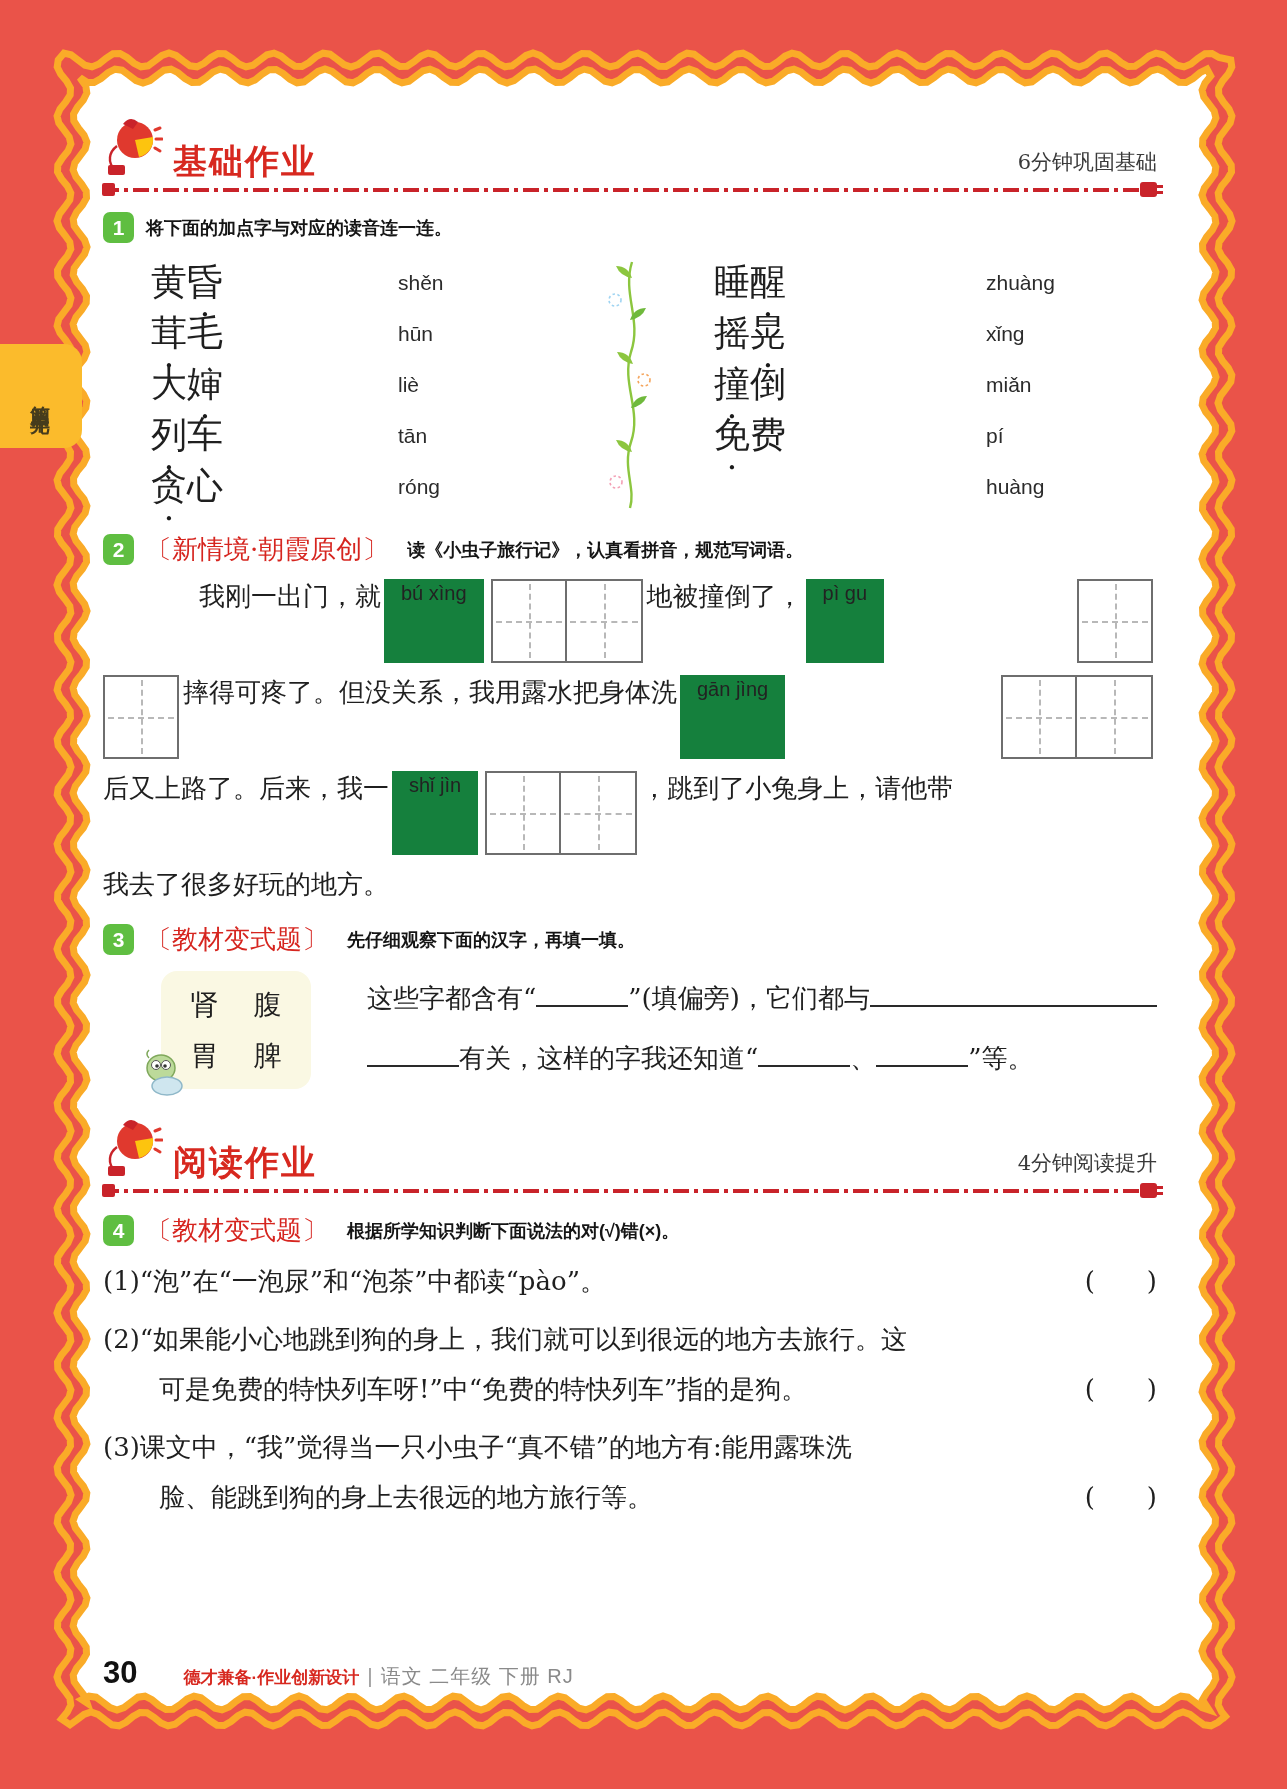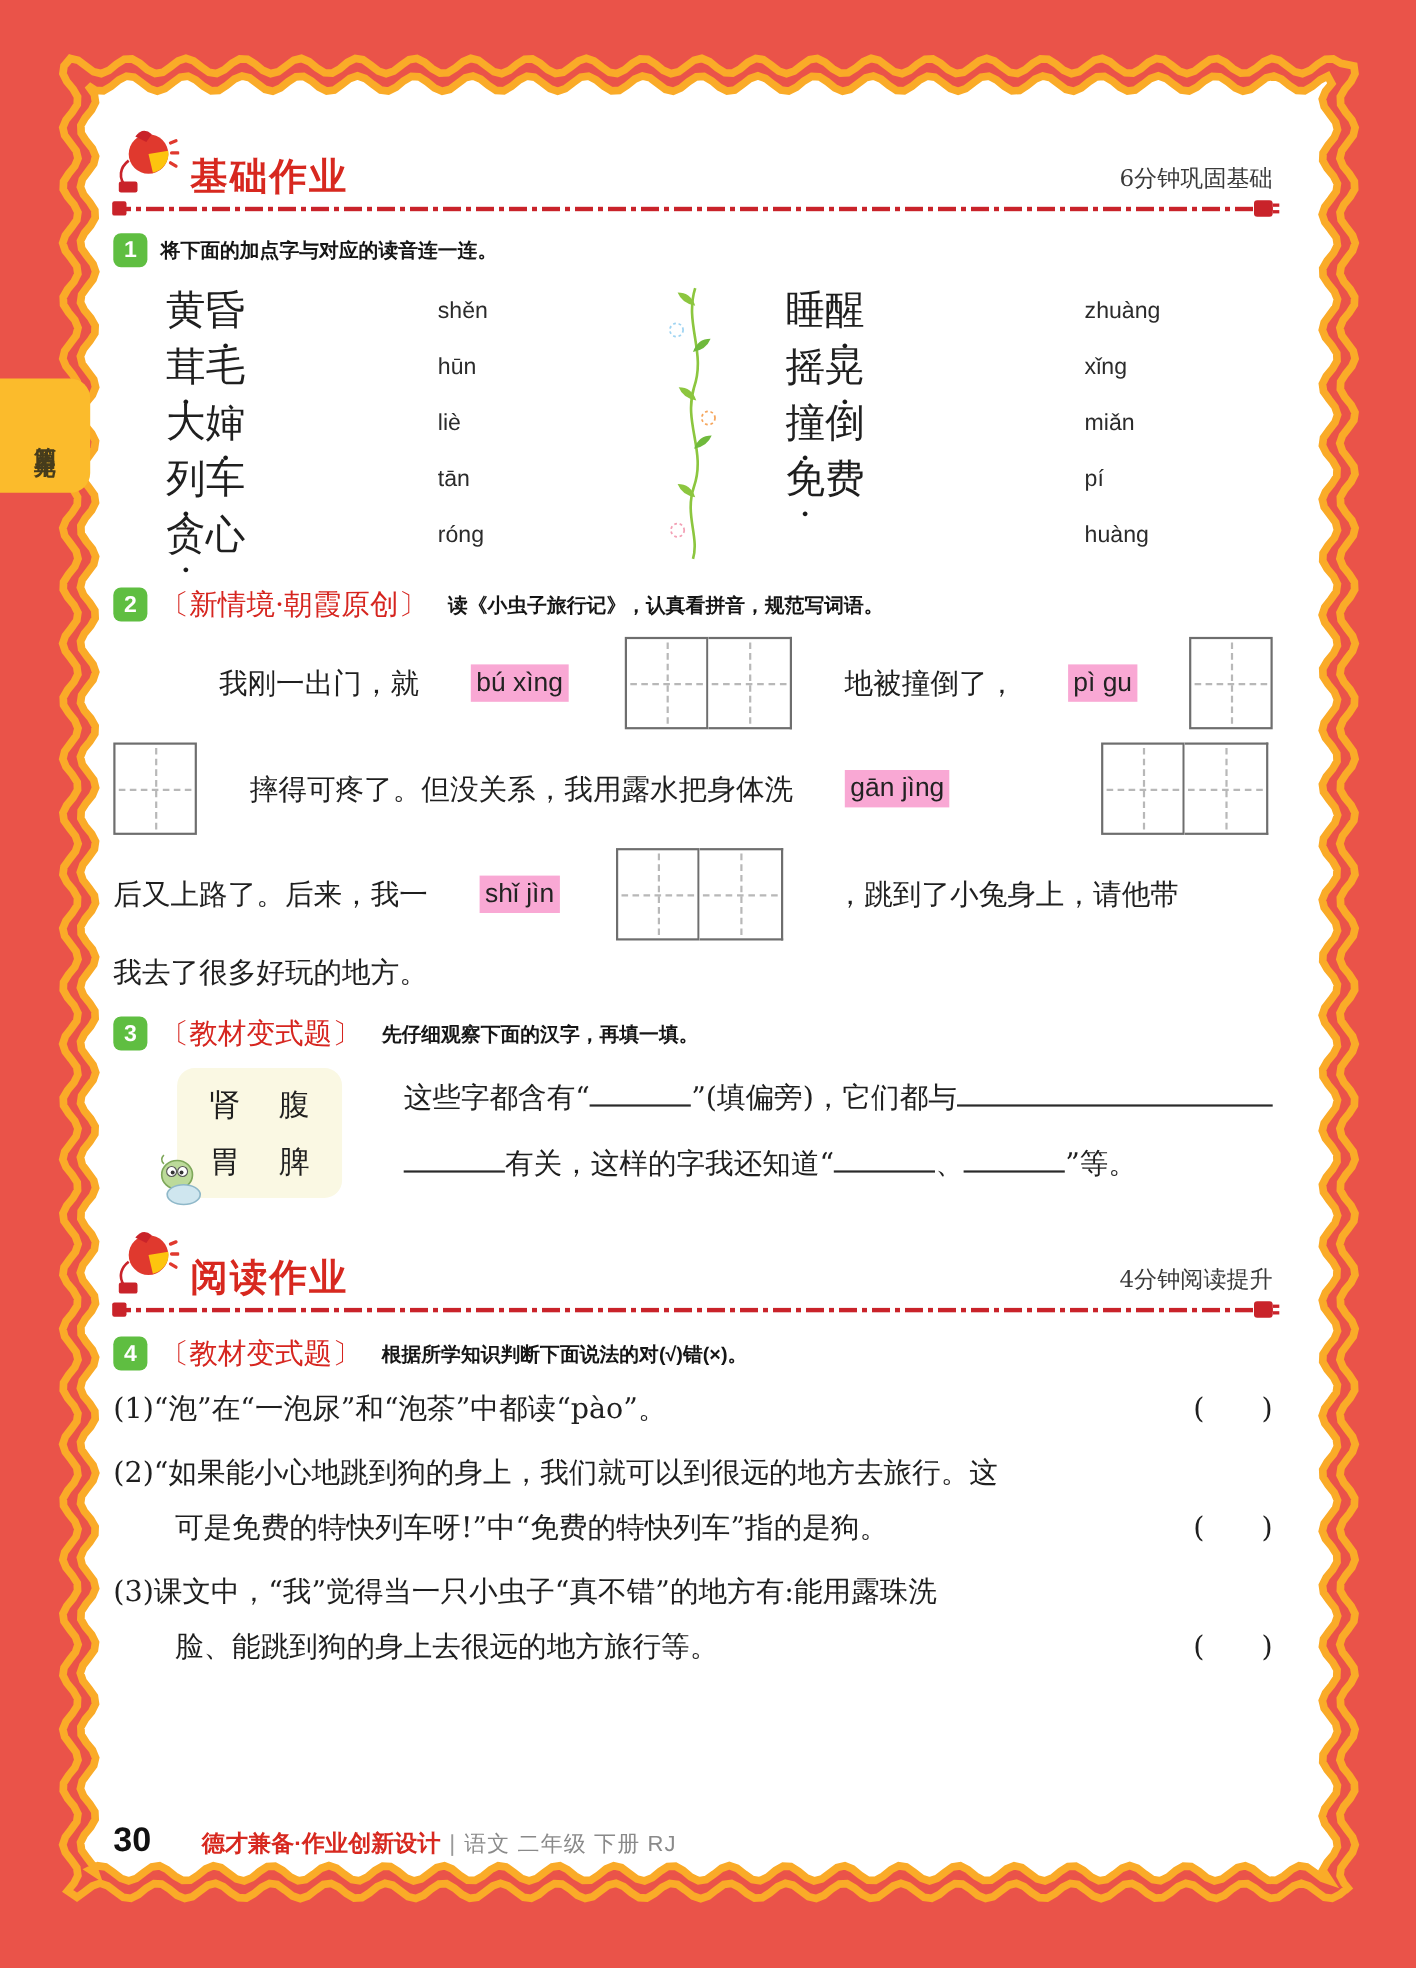--- a/index.html
+++ b/index.html
@@ -41,23 +41,23 @@
   .q1-grid{display:grid;grid-template-columns:247px 146px 170px 272px 1fr;grid-template-rows:repeat(5,51px);
     padding-left:48px;margin-top:14px;align-items:center;}
   .q1-word{font-size:36px;}
   .dc{position:relative;display:inline-block;min-width:29px;text-align:center;}
   .dc.dot::after{content:"•";position:absolute;left:50%;bottom:-17px;transform:translateX(-50%);
     font-size:15px;color:#1a1a1a;}
   .q1-py{font-family:"Liberation Sans",sans-serif;font-size:21px;color:#2b2b2b;}
   .vine-wrap{grid-column:3;grid-row:1/6;display:flex;justify-content:center;align-items:center;}
 
   
-  .q2-line{display:flex;align-items:center;margin-top:12px;font-size:26px;gap:44px;}
+  .q2-line{display:flex;margin-top:12px;font-size:26px;}
   .q2-line .txt{white-space:nowrap;}
-  .hl{background:#f9a8d4;padding:3px 5px;font-family:"Liberation Sans",sans-serif;font-size:24px;color:#222;
+  .hl{background:#15803d;padding:3px 17px;font-family:"Liberation Sans",sans-serif;font-size:20px;color:#222;
     white-space:nowrap;margin:0 3px;}
   .wgroup{display:inline-flex;margin:0 4px;}
   .wcell{width:76px;height:84px;border:2px solid #6e6e6e;position:relative;background:#fff;box-sizing:border-box;}
   .wcell + .wcell{border-left:none;}
   .wcell::before{content:"";position:absolute;left:50%;top:3px;bottom:3px;border-left:2px dashed #b8b8b8;}
   .wcell::after{content:"";position:absolute;top:50%;left:3px;right:3px;border-top:2px dashed #b8b8b8;}
   .push-right{margin-left:auto !important;}
   .q2-plain{margin-top:12px;font-size:26px;padding-left:0;}
 
   
@@ -74,21 +74,21 @@
 
   
   .q4-item{font-size:26px;line-height:50px;margin-top:8px;}
   .q4-row{display:flex;align-items:baseline;}
   .q4-row .paren{margin-left:auto;white-space:nowrap;}
   .q4-indent{padding-left:56px;}
 
   
   .footer{position:absolute;left:103px;top:1655px;width:1054px;display:flex;align-items:baseline;z-index:2;}
   .pg-num{font-family:"Liberation Sans",sans-serif;font-weight:700;font-size:31px;color:#111;}
-  .brand{margin-left:46px;font-family:"Liberation Sans",sans-serif;font-weight:700;font-size:21px;color:#D7281F;}
+  .brand{margin-left:46px;font-family:"Liberation Sans",sans-serif;font-weight:700;font-size:17px;color:#D7281F;}
   .meta-div{margin-left:8px;font-size:21px;color:#9a9a9a;font-family:"Liberation Sans",sans-serif;}
   .meta{margin-left:8px;font-size:20px;color:#8a8a8a;font-family:"Liberation Sans",sans-serif;letter-spacing:1px;}
 </style>
 </head>
 <body>
 
 <svg id="frame-svg" width="1287" height="1789">
   <path id="fr-outer" fill="none" stroke="#FAAB28" stroke-width="7" d="M64.0 53.1L71.0 54.8L78.0 60.0L85.0 65.2L92.0 66.9L99.0 64.0L106.0 58.3L113.0 53.8L120.0 53.5L127.0 57.5L134.0 63.3L141.0 66.8L148.0 65.8L155.0 60.8L162.0 55.4L169.0 53.0L176.0 55.4L183.0 60.8L190.0 65.8L197.0 66.8L204.0 63.3L211.0 57.5L218.0 53.5L225.0 53.8L232.0 58.3L239.0 64.0L246.0 66.9L253.0 65.2L260.0 60.0L267.0 54.8L274.0 53.1L281.0 56.0L288.0 61.7L295.0 66.2L302.0 66.5L309.0 62.5L316.0 56.7L323.0 53.2L330.0 54.2L337.0 59.2L344.0 64.6L351.0 67.0L358.0 64.6L365.0 59.2L372.0 54.2L379.0 53.2L386.0 56.7L393.0 62.5L400.0 66.5L407.0 66.2L414.0 61.7L421.0 56.0L428.0 53.1L435.0 54.8L442.0 60.0L449.0 65.2L456.0 66.9L463.0 64.0L470.0 58.3L477.0 53.8L484.0 53.5L491.0 57.5L498.0 63.3L505.0 66.8L512.0 65.8L519.0 60.8L526.0 55.4L533.0 53.0L540.0 55.4L547.0 60.8L554.0 65.8L561.0 66.8L568.0 63.3L575.0 57.5L582.0 53.5L589.0 53.8L596.0 58.3L603.0 64.0L610.0 66.9L617.0 65.2L624.0 60.0L631.0 54.8L638.0 53.1L645.0 56.0L652.0 61.7L659.0 66.2L666.0 66.5L673.0 62.5L680.0 56.7L687.0 53.2L694.0 54.2L701.0 59.2L708.0 64.6L715.0 67.0L722.0 64.6L729.0 59.2L736.0 54.2L743.0 53.2L750.0 56.7L757.0 62.5L764.0 66.5L771.0 66.2L778.0 61.7L785.0 56.0L792.0 53.1L799.0 54.8L806.0 60.0L813.0 65.2L820.0 66.9L827.0 64.0L834.0 58.3L841.0 53.8L848.0 53.5L855.0 57.5L862.0 63.3L869.0 66.8L876.0 65.8L883.0 60.8L890.0 55.4L897.0 53.0L904.0 55.4L911.0 60.8L918.0 65.8L925.0 66.8L932.0 63.3L939.0 57.5L946.0 53.5L953.0 53.8L960.0 58.3L967.0 64.0L974.0 66.9L981.0 65.2L988.0 60.0L995.0 54.8L1002.0 53.1L1009.0 56.0L1016.0 61.7L1023.0 66.2L1030.0 66.5L1037.0 62.5L1044.0 56.7L1051.0 53.2L1058.0 54.2L1065.0 59.2L1072.0 64.6L1079.0 67.0L1086.0 64.6L1093.0 59.2L1100.0 54.2L1107.0 53.2L1114.0 56.7L1121.0 62.5L1128.0 66.5L1135.0 66.2L1142.0 61.7L1149.0 56.0L1156.0 53.1L1163.0 54.8L1170.0 60.0L1177.0 65.2L1184.0 66.9L1191.0 64.0L1198.0 58.3L1205.0 53.8L1212.0 53.5L1219.0 57.5L1230.8 60.0L1231.8 67.0L1228.3 74.0L1222.5 81.0L1218.5 88.0L1218.8 95.0L1223.3 102.0L1229.0 109.0L1231.9 116.0L1230.2 123.0L1225.0 130.0L1219.8 137.0L1218.1 144.0L1221.0 151.0L1226.7 158.0L1231.2 165.0L1231.5 172.0L1227.5 179.0L1221.7 186.0L1218.2 193.0L1219.2 200.0L1224.2 207.0L1229.6 214.0L1232.0 221.0L1229.6 228.0L1224.2 235.0L1219.2 242.0L1218.2 249.0L1221.7 256.0L1227.5 263.0L1231.5 270.0L1231.2 277.0L1226.7 284.0L1221.0 291.0L1218.1 298.0L1219.8 305.0L1225.0 312.0L1230.2 319.0L1231.9 326.0L1229.0 333.0L1223.3 340.0L1218.8 347.0L1218.5 354.0L1222.5 361.0L1228.3 368.0L1231.8 375.0L1230.8 382.0L1225.8 389.0L1220.4 396.0L1218.0 403.0L1220.4 410.0L1225.8 417.0L1230.8 424.0L1231.8 431.0L1228.3 438.0L1222.5 445.0L1218.5 452.0L1218.8 459.0L1223.3 466.0L1229.0 473.0L1231.9 480.0L1230.2 487.0L1225.0 494.0L1219.8 501.0L1218.1 508.0L1221.0 515.0L1226.7 522.0L1231.2 529.0L1231.5 536.0L1227.5 543.0L1221.7 550.0L1218.2 557.0L1219.2 564.0L1224.2 571.0L1229.6 578.0L1232.0 585.0L1229.6 592.0L1224.2 599.0L1219.2 606.0L1218.2 613.0L1221.7 620.0L1227.5 627.0L1231.5 634.0L1231.2 641.0L1226.7 648.0L1221.0 655.0L1218.1 662.0L1219.8 669.0L1225.0 676.0L1230.2 683.0L1231.9 690.0L1229.0 697.0L1223.3 704.0L1218.8 711.0L1218.5 718.0L1222.5 725.0L1228.3 732.0L1231.8 739.0L1230.8 746.0L1225.8 753.0L1220.4 760.0L1218.0 767.0L1220.4 774.0L1225.8 781.0L1230.8 788.0L1231.8 795.0L1228.3 802.0L1222.5 809.0L1218.5 816.0L1218.8 823.0L1223.3 830.0L1229.0 837.0L1231.9 844.0L1230.2 851.0L1225.0 858.0L1219.8 865.0L1218.1 872.0L1221.0 879.0L1226.7 886.0L1231.2 893.0L1231.5 900.0L1227.5 907.0L1221.7 914.0L1218.2 921.0L1219.2 928.0L1224.2 935.0L1229.6 942.0L1232.0 949.0L1229.6 956.0L1224.2 963.0L1219.2 970.0L1218.2 977.0L1221.7 984.0L1227.5 991.0L1231.5 998.0L1231.2 1005.0L1226.7 1012.0L1221.0 1019.0L1218.1 1026.0L1219.8 1033.0L1225.0 1040.0L1230.2 1047.0L1231.9 1054.0L1229.0 1061.0L1223.3 1068.0L1218.8 1075.0L1218.5 1082.0L1222.5 1089.0L1228.3 1096.0L1231.8 1103.0L1230.8 1110.0L1225.8 1117.0L1220.4 1124.0L1218.0 1131.0L1220.4 1138.0L1225.8 1145.0L1230.8 1152.0L1231.8 1159.0L1228.3 1166.0L1222.5 1173.0L1218.5 1180.0L1218.8 1187.0L1223.3 1194.0L1229.0 1201.0L1231.9 1208.0L1230.2 1215.0L1225.0 1222.0L1219.8 1229.0L1218.1 1236.0L1221.0 1243.0L1226.7 1250.0L1231.2 1257.0L1231.5 1264.0L1227.5 1271.0L1221.7 1278.0L1218.2 1285.0L1219.2 1292.0L1224.2 1299.0L1229.6 1306.0L1232.0 1313.0L1229.6 1320.0L1224.2 1327.0L1219.2 1334.0L1218.2 1341.0L1221.7 1348.0L1227.5 1355.0L1231.5 1362.0L1231.2 1369.0L1226.7 1376.0L1221.0 1383.0L1218.1 1390.0L1219.8 1397.0L1225.0 1404.0L1230.2 1411.0L1231.9 1418.0L1229.0 1425.0L1223.3 1432.0L1218.8 1439.0L1218.5 1446.0L1222.5 1453.0L1228.3 1460.0L1231.8 1467.0L1230.8 1474.0L1225.8 1481.0L1220.4 1488.0L1218.0 1495.0L1220.4 1502.0L1225.8 1509.0L1230.8 1516.0L1231.8 1523.0L1228.3 1530.0L1222.5 1537.0L1218.5 1544.0L1218.8 1551.0L1223.3 1558.0L1229.0 1565.0L1231.9 1572.0L1230.2 1579.0L1225.0 1586.0L1219.8 1593.0L1218.1 1600.0L1221.0 1607.0L1226.7 1614.0L1231.2 1621.0L1231.5 1628.0L1227.5 1635.0L1221.7 1642.0L1218.2 1649.0L1219.2 1656.0L1224.2 1663.0L1229.6 1670.0L1232.0 1677.0L1229.6 1684.0L1224.2 1691.0L1219.2 1698.0L1218.2 1705.0L1221.7 1712.0L1227.5 1719.0L1225.0 1716.5L1218.0 1722.3L1211.0 1725.8L1204.0 1724.8L1197.0 1719.8L1190.0 1714.4L1183.0 1712.0L1176.0 1714.4L1169.0 1719.8L1162.0 1724.8L1155.0 1725.8L1148.0 1722.3L1141.0 1716.5L1134.0 1712.5L1127.0 1712.8L1120.0 1717.3L1113.0 1723.0L1106.0 1725.9L1099.0 1724.2L1092.0 1719.0L1085.0 1713.8L1078.0 1712.1L1071.0 1715.0L1064.0 1720.7L1057.0 1725.2L1050.0 1725.5L1043.0 1721.5L1036.0 1715.7L1029.0 1712.2L1022.0 1713.2L1015.0 1718.2L1008.0 1723.6L1001.0 1726.0L994.0 1723.6L987.0 1718.2L980.0 1713.2L973.0 1712.2L966.0 1715.7L959.0 1721.5L952.0 1725.5L945.0 1725.2L938.0 1720.7L931.0 1715.0L924.0 1712.1L917.0 1713.8L910.0 1719.0L903.0 1724.2L896.0 1725.9L889.0 1723.0L882.0 1717.3L875.0 1712.8L868.0 1712.5L861.0 1716.5L854.0 1722.3L847.0 1725.8L840.0 1724.8L833.0 1719.8L826.0 1714.4L819.0 1712.0L812.0 1714.4L805.0 1719.8L798.0 1724.8L791.0 1725.8L784.0 1722.3L777.0 1716.5L770.0 1712.5L763.0 1712.8L756.0 1717.3L749.0 1723.0L742.0 1725.9L735.0 1724.2L728.0 1719.0L721.0 1713.8L714.0 1712.1L707.0 1715.0L700.0 1720.7L693.0 1725.2L686.0 1725.5L679.0 1721.5L672.0 1715.7L665.0 1712.2L658.0 1713.2L651.0 1718.2L644.0 1723.6L637.0 1726.0L630.0 1723.6L623.0 1718.2L616.0 1713.2L609.0 1712.2L602.0 1715.7L595.0 1721.5L588.0 1725.5L581.0 1725.2L574.0 1720.7L567.0 1715.0L560.0 1712.1L553.0 1713.8L546.0 1719.0L539.0 1724.2L532.0 1725.9L525.0 1723.0L518.0 1717.3L511.0 1712.8L504.0 1712.5L497.0 1716.5L490.0 1722.3L483.0 1725.8L476.0 1724.8L469.0 1719.8L462.0 1714.4L455.0 1712.0L448.0 1714.4L441.0 1719.8L434.0 1724.8L427.0 1725.8L420.0 1722.3L413.0 1716.5L406.0 1712.5L399.0 1712.8L392.0 1717.3L385.0 1723.0L378.0 1725.9L371.0 1724.2L364.0 1719.0L357.0 1713.8L350.0 1712.1L343.0 1715.0L336.0 1720.7L329.0 1725.2L322.0 1725.5L315.0 1721.5L308.0 1715.7L301.0 1712.2L294.0 1713.2L287.0 1718.2L280.0 1723.6L273.0 1726.0L266.0 1723.6L259.0 1718.2L252.0 1713.2L245.0 1712.2L238.0 1715.7L231.0 1721.5L224.0 1725.5L217.0 1725.2L210.0 1720.7L203.0 1715.0L196.0 1712.1L189.0 1713.8L182.0 1719.0L175.0 1724.2L168.0 1725.9L161.0 1723.0L154.0 1717.3L147.0 1712.8L140.0 1712.5L133.0 1716.5L126.0 1722.3L119.0 1725.8L112.0 1724.8L105.0 1719.8L98.0 1714.4L91.0 1712.0L84.0 1714.4L77.0 1719.8L70.0 1724.8L61.5 1719.0L67.3 1712.0L70.8 1705.0L69.8 1698.0L64.8 1691.0L59.4 1684.0L57.0 1677.0L59.4 1670.0L64.8 1663.0L69.8 1656.0L70.8 1649.0L67.3 1642.0L61.5 1635.0L57.5 1628.0L57.8 1621.0L62.3 1614.0L68.0 1607.0L70.9 1600.0L69.2 1593.0L64.0 1586.0L58.8 1579.0L57.1 1572.0L60.0 1565.0L65.7 1558.0L70.2 1551.0L70.5 1544.0L66.5 1537.0L60.7 1530.0L57.2 1523.0L58.2 1516.0L63.2 1509.0L68.6 1502.0L71.0 1495.0L68.6 1488.0L63.2 1481.0L58.2 1474.0L57.2 1467.0L60.7 1460.0L66.5 1453.0L70.5 1446.0L70.2 1439.0L65.7 1432.0L60.0 1425.0L57.1 1418.0L58.8 1411.0L64.0 1404.0L69.2 1397.0L70.9 1390.0L68.0 1383.0L62.3 1376.0L57.8 1369.0L57.5 1362.0L61.5 1355.0L67.3 1348.0L70.8 1341.0L69.8 1334.0L64.8 1327.0L59.4 1320.0L57.0 1313.0L59.4 1306.0L64.8 1299.0L69.8 1292.0L70.8 1285.0L67.3 1278.0L61.5 1271.0L57.5 1264.0L57.8 1257.0L62.3 1250.0L68.0 1243.0L70.9 1236.0L69.2 1229.0L64.0 1222.0L58.8 1215.0L57.1 1208.0L60.0 1201.0L65.7 1194.0L70.2 1187.0L70.5 1180.0L66.5 1173.0L60.7 1166.0L57.2 1159.0L58.2 1152.0L63.2 1145.0L68.6 1138.0L71.0 1131.0L68.6 1124.0L63.2 1117.0L58.2 1110.0L57.2 1103.0L60.7 1096.0L66.5 1089.0L70.5 1082.0L70.2 1075.0L65.7 1068.0L60.0 1061.0L57.1 1054.0L58.8 1047.0L64.0 1040.0L69.2 1033.0L70.9 1026.0L68.0 1019.0L62.3 1012.0L57.8 1005.0L57.5 998.0L61.5 991.0L67.3 984.0L70.8 977.0L69.8 970.0L64.8 963.0L59.4 956.0L57.0 949.0L59.4 942.0L64.8 935.0L69.8 928.0L70.8 921.0L67.3 914.0L61.5 907.0L57.5 900.0L57.8 893.0L62.3 886.0L68.0 879.0L70.9 872.0L69.2 865.0L64.0 858.0L58.8 851.0L57.1 844.0L60.0 837.0L65.7 830.0L70.2 823.0L70.5 816.0L66.5 809.0L60.7 802.0L57.2 795.0L58.2 788.0L63.2 781.0L68.6 774.0L71.0 767.0L68.6 760.0L63.2 753.0L58.2 746.0L57.2 739.0L60.7 732.0L66.5 725.0L70.5 718.0L70.2 711.0L65.7 704.0L60.0 697.0L57.1 690.0L58.8 683.0L64.0 676.0L69.2 669.0L70.9 662.0L68.0 655.0L62.3 648.0L57.8 641.0L57.5 634.0L61.5 627.0L67.3 620.0L70.8 613.0L69.8 606.0L64.8 599.0L59.4 592.0L57.0 585.0L59.4 578.0L64.8 571.0L69.8 564.0L70.8 557.0L67.3 550.0L61.5 543.0L57.5 536.0L57.8 529.0L62.3 522.0L68.0 515.0L70.9 508.0L69.2 501.0L64.0 494.0L58.8 487.0L57.1 480.0L60.0 473.0L65.7 466.0L70.2 459.0L70.5 452.0L66.5 445.0L60.7 438.0L57.2 431.0L58.2 424.0L63.2 417.0L68.6 410.0L71.0 403.0L68.6 396.0L63.2 389.0L58.2 382.0L57.2 375.0L60.7 368.0L66.5 361.0L70.5 354.0L70.2 347.0L65.7 340.0L60.0 333.0L57.1 326.0L58.8 319.0L64.0 312.0L69.2 305.0L70.9 298.0L68.0 291.0L62.3 284.0L57.8 277.0L57.5 270.0L61.5 263.0L67.3 256.0L70.8 249.0L69.8 242.0L64.8 235.0L59.4 228.0L57.0 221.0L59.4 214.0L64.8 207.0L69.8 200.0L70.8 193.0L67.3 186.0L61.5 179.0L57.5 172.0L57.8 165.0L62.3 158.0L68.0 151.0L70.9 144.0L69.2 137.0L64.0 130.0L58.8 123.0L57.1 116.0L60.0 109.0L65.7 102.0L70.2 95.0L70.5 88.0L66.5 81.0L60.7 74.0L57.2 67.0L58.2 60.0Z"></path>
   <path id="fr-inner" fill="#ffffff" stroke="#FAAB28" stroke-width="7" d="M80.0 77.7L87.0 82.2L94.0 82.5L101.0 78.5L108.0 72.7L115.0 69.2L122.0 70.2L129.0 75.2L136.0 80.6L143.0 83.0L150.0 80.6L157.0 75.2L164.0 70.2L171.0 69.2L178.0 72.7L185.0 78.5L192.0 82.5L199.0 82.2L206.0 77.7L213.0 72.0L220.0 69.1L227.0 70.8L234.0 76.0L241.0 81.2L248.0 82.9L255.0 80.0L262.0 74.3L269.0 69.8L276.0 69.5L283.0 73.5L290.0 79.3L297.0 82.8L304.0 81.8L311.0 76.8L318.0 71.4L325.0 69.0L332.0 71.4L339.0 76.8L346.0 81.8L353.0 82.8L360.0 79.3L367.0 73.5L374.0 69.5L381.0 69.8L388.0 74.3L395.0 80.0L402.0 82.9L409.0 81.2L416.0 76.0L423.0 70.8L430.0 69.1L437.0 72.0L444.0 77.7L451.0 82.2L458.0 82.5L465.0 78.5L472.0 72.7L479.0 69.2L486.0 70.2L493.0 75.2L500.0 80.6L507.0 83.0L514.0 80.6L521.0 75.2L528.0 70.2L535.0 69.2L542.0 72.7L549.0 78.5L556.0 82.5L563.0 82.2L570.0 77.7L577.0 72.0L584.0 69.1L591.0 70.8L598.0 76.0L605.0 81.2L612.0 82.9L619.0 80.0L626.0 74.3L633.0 69.8L640.0 69.5L647.0 73.5L654.0 79.3L661.0 82.8L668.0 81.8L675.0 76.8L682.0 71.4L689.0 69.0L696.0 71.4L703.0 76.8L710.0 81.8L717.0 82.8L724.0 79.3L731.0 73.5L738.0 69.5L745.0 69.8L752.0 74.3L759.0 80.0L766.0 82.9L773.0 81.2L780.0 76.0L787.0 70.8L794.0 69.1L801.0 72.0L808.0 77.7L815.0 82.2L822.0 82.5L829.0 78.5L836.0 72.7L843.0 69.2L850.0 70.2L857.0 75.2L864.0 80.6L871.0 83.0L878.0 80.6L885.0 75.2L892.0 70.2L899.0 69.2L906.0 72.7L913.0 78.5L920.0 82.5L927.0 82.2L934.0 77.7L941.0 72.0L948.0 69.1L955.0 70.8L962.0 76.0L969.0 81.2L976.0 82.9L983.0 80.0L990.0 74.3L997.0 69.8L1004.0 69.5L1011.0 73.5L1018.0 79.3L1025.0 82.8L1032.0 81.8L1039.0 76.8L1046.0 71.4L1053.0 69.0L1060.0 71.4L1067.0 76.8L1074.0 81.8L1081.0 82.8L1088.0 79.3L1095.0 73.5L1102.0 69.5L1109.0 69.8L1116.0 74.3L1123.0 80.0L1130.0 82.9L1137.0 81.2L1144.0 76.0L1151.0 70.8L1158.0 69.1L1165.0 72.0L1172.0 77.7L1179.0 82.2L1186.0 82.5L1193.0 78.5L1200.0 72.7L1207.0 69.2L1210.7 76.0L1205.0 83.0L1202.1 90.0L1203.8 97.0L1209.0 104.0L1214.2 111.0L1215.9 118.0L1213.0 125.0L1207.3 132.0L1202.8 139.0L1202.5 146.0L1206.5 153.0L1212.3 160.0L1215.8 167.0L1214.8 174.0L1209.8 181.0L1204.4 188.0L1202.0 195.0L1204.4 202.0L1209.8 209.0L1214.8 216.0L1215.8 223.0L1212.3 230.0L1206.5 237.0L1202.5 244.0L1202.8 251.0L1207.3 258.0L1213.0 265.0L1215.9 272.0L1214.2 279.0L1209.0 286.0L1203.8 293.0L1202.1 300.0L1205.0 307.0L1210.7 314.0L1215.2 321.0L1215.5 328.0L1211.5 335.0L1205.7 342.0L1202.2 349.0L1203.2 356.0L1208.2 363.0L1213.6 370.0L1216.0 377.0L1213.6 384.0L1208.2 391.0L1203.2 398.0L1202.2 405.0L1205.7 412.0L1211.5 419.0L1215.5 426.0L1215.2 433.0L1210.7 440.0L1205.0 447.0L1202.1 454.0L1203.8 461.0L1209.0 468.0L1214.2 475.0L1215.9 482.0L1213.0 489.0L1207.3 496.0L1202.8 503.0L1202.5 510.0L1206.5 517.0L1212.3 524.0L1215.8 531.0L1214.8 538.0L1209.8 545.0L1204.4 552.0L1202.0 559.0L1204.4 566.0L1209.8 573.0L1214.8 580.0L1215.8 587.0L1212.3 594.0L1206.5 601.0L1202.5 608.0L1202.8 615.0L1207.3 622.0L1213.0 629.0L1215.9 636.0L1214.2 643.0L1209.0 650.0L1203.8 657.0L1202.1 664.0L1205.0 671.0L1210.7 678.0L1215.2 685.0L1215.5 692.0L1211.5 699.0L1205.7 706.0L1202.2 713.0L1203.2 720.0L1208.2 727.0L1213.6 734.0L1216.0 741.0L1213.6 748.0L1208.2 755.0L1203.2 762.0L1202.2 769.0L1205.7 776.0L1211.5 783.0L1215.5 790.0L1215.2 797.0L1210.7 804.0L1205.0 811.0L1202.1 818.0L1203.8 825.0L1209.0 832.0L1214.2 839.0L1215.9 846.0L1213.0 853.0L1207.3 860.0L1202.8 867.0L1202.5 874.0L1206.5 881.0L1212.3 888.0L1215.8 895.0L1214.8 902.0L1209.8 909.0L1204.4 916.0L1202.0 923.0L1204.4 930.0L1209.8 937.0L1214.8 944.0L1215.8 951.0L1212.3 958.0L1206.5 965.0L1202.5 972.0L1202.8 979.0L1207.3 986.0L1213.0 993.0L1215.9 1000.0L1214.2 1007.0L1209.0 1014.0L1203.8 1021.0L1202.1 1028.0L1205.0 1035.0L1210.7 1042.0L1215.2 1049.0L1215.5 1056.0L1211.5 1063.0L1205.7 1070.0L1202.2 1077.0L1203.2 1084.0L1208.2 1091.0L1213.6 1098.0L1216.0 1105.0L1213.6 1112.0L1208.2 1119.0L1203.2 1126.0L1202.2 1133.0L1205.7 1140.0L1211.5 1147.0L1215.5 1154.0L1215.2 1161.0L1210.7 1168.0L1205.0 1175.0L1202.1 1182.0L1203.8 1189.0L1209.0 1196.0L1214.2 1203.0L1215.9 1210.0L1213.0 1217.0L1207.3 1224.0L1202.8 1231.0L1202.5 1238.0L1206.5 1245.0L1212.3 1252.0L1215.8 1259.0L1214.8 1266.0L1209.8 1273.0L1204.4 1280.0L1202.0 1287.0L1204.4 1294.0L1209.8 1301.0L1214.8 1308.0L1215.8 1315.0L1212.3 1322.0L1206.5 1329.0L1202.5 1336.0L1202.8 1343.0L1207.3 1350.0L1213.0 1357.0L1215.9 1364.0L1214.2 1371.0L1209.0 1378.0L1203.8 1385.0L1202.1 1392.0L1205.0 1399.0L1210.7 1406.0L1215.2 1413.0L1215.5 1420.0L1211.5 1427.0L1205.7 1434.0L1202.2 1441.0L1203.2 1448.0L1208.2 1455.0L1213.6 1462.0L1216.0 1469.0L1213.6 1476.0L1208.2 1483.0L1203.2 1490.0L1202.2 1497.0L1205.7 1504.0L1211.5 1511.0L1215.5 1518.0L1215.2 1525.0L1210.7 1532.0L1205.0 1539.0L1202.1 1546.0L1203.8 1553.0L1209.0 1560.0L1214.2 1567.0L1215.9 1574.0L1213.0 1581.0L1207.3 1588.0L1202.8 1595.0L1202.5 1602.0L1206.5 1609.0L1212.3 1616.0L1215.8 1623.0L1214.8 1630.0L1209.8 1637.0L1204.4 1644.0L1202.0 1651.0L1204.4 1658.0L1209.8 1665.0L1214.8 1672.0L1215.8 1679.0L1212.3 1686.0L1206.5 1693.0L1202.5 1700.0L1209.0 1710.0L1202.0 1707.6L1195.0 1702.2L1188.0 1697.2L1181.0 1696.2L1174.0 1699.7L1167.0 1705.5L1160.0 1709.5L1153.0 1709.2L1146.0 1704.7L1139.0 1699.0L1132.0 1696.1L1125.0 1697.8L1118.0 1703.0L1111.0 1708.2L1104.0 1709.9L1097.0 1707.0L1090.0 1701.3L1083.0 1696.8L1076.0 1696.5L1069.0 1700.5L1062.0 1706.3L1055.0 1709.8L1048.0 1708.8L1041.0 1703.8L1034.0 1698.4L1027.0 1696.0L1020.0 1698.4L1013.0 1703.8L1006.0 1708.8L999.0 1709.8L992.0 1706.3L985.0 1700.5L978.0 1696.5L971.0 1696.8L964.0 1701.3L957.0 1707.0L950.0 1709.9L943.0 1708.2L936.0 1703.0L929.0 1697.8L922.0 1696.1L915.0 1699.0L908.0 1704.7L901.0 1709.2L894.0 1709.5L887.0 1705.5L880.0 1699.7L873.0 1696.2L866.0 1697.2L859.0 1702.2L852.0 1707.6L845.0 1710.0L838.0 1707.6L831.0 1702.2L824.0 1697.2L817.0 1696.2L810.0 1699.7L803.0 1705.5L796.0 1709.5L789.0 1709.2L782.0 1704.7L775.0 1699.0L768.0 1696.1L761.0 1697.8L754.0 1703.0L747.0 1708.2L740.0 1709.9L733.0 1707.0L726.0 1701.3L719.0 1696.8L712.0 1696.5L705.0 1700.5L698.0 1706.3L691.0 1709.8L684.0 1708.8L677.0 1703.8L670.0 1698.4L663.0 1696.0L656.0 1698.4L649.0 1703.8L642.0 1708.8L635.0 1709.8L628.0 1706.3L621.0 1700.5L614.0 1696.5L607.0 1696.8L600.0 1701.3L593.0 1707.0L586.0 1709.9L579.0 1708.2L572.0 1703.0L565.0 1697.8L558.0 1696.1L551.0 1699.0L544.0 1704.7L537.0 1709.2L530.0 1709.5L523.0 1705.5L516.0 1699.7L509.0 1696.2L502.0 1697.2L495.0 1702.2L488.0 1707.6L481.0 1710.0L474.0 1707.6L467.0 1702.2L460.0 1697.2L453.0 1696.2L446.0 1699.7L439.0 1705.5L432.0 1709.5L425.0 1709.2L418.0 1704.7L411.0 1699.0L404.0 1696.1L397.0 1697.8L390.0 1703.0L383.0 1708.2L376.0 1709.9L369.0 1707.0L362.0 1701.3L355.0 1696.8L348.0 1696.5L341.0 1700.5L334.0 1706.3L327.0 1709.8L320.0 1708.8L313.0 1703.8L306.0 1698.4L299.0 1696.0L292.0 1698.4L285.0 1703.8L278.0 1708.8L271.0 1709.8L264.0 1706.3L257.0 1700.5L250.0 1696.5L243.0 1696.8L236.0 1701.3L229.0 1707.0L222.0 1709.9L215.0 1708.2L208.0 1703.0L201.0 1697.8L194.0 1696.1L187.0 1699.0L180.0 1704.7L173.0 1709.2L166.0 1709.5L159.0 1705.5L152.0 1699.7L145.0 1696.2L138.0 1697.2L131.0 1702.2L124.0 1707.6L117.0 1710.0L110.0 1707.6L103.0 1702.2L96.0 1697.2L89.0 1696.2L82.0 1699.7L87.0 1703.0L84.6 1696.0L79.2 1689.0L74.2 1682.0L73.2 1675.0L76.7 1668.0L82.5 1661.0L86.5 1654.0L86.2 1647.0L81.7 1640.0L76.0 1633.0L73.1 1626.0L74.8 1619.0L80.0 1612.0L85.2 1605.0L86.9 1598.0L84.0 1591.0L78.3 1584.0L73.8 1577.0L73.5 1570.0L77.5 1563.0L83.3 1556.0L86.8 1549.0L85.8 1542.0L80.8 1535.0L75.4 1528.0L73.0 1521.0L75.4 1514.0L80.8 1507.0L85.8 1500.0L86.8 1493.0L83.3 1486.0L77.5 1479.0L73.5 1472.0L73.8 1465.0L78.3 1458.0L84.0 1451.0L86.9 1444.0L85.2 1437.0L80.0 1430.0L74.8 1423.0L73.1 1416.0L76.0 1409.0L81.7 1402.0L86.2 1395.0L86.5 1388.0L82.5 1381.0L76.7 1374.0L73.2 1367.0L74.2 1360.0L79.2 1353.0L84.6 1346.0L87.0 1339.0L84.6 1332.0L79.2 1325.0L74.2 1318.0L73.2 1311.0L76.7 1304.0L82.5 1297.0L86.5 1290.0L86.2 1283.0L81.7 1276.0L76.0 1269.0L73.1 1262.0L74.8 1255.0L80.0 1248.0L85.2 1241.0L86.9 1234.0L84.0 1227.0L78.3 1220.0L73.8 1213.0L73.5 1206.0L77.5 1199.0L83.3 1192.0L86.8 1185.0L85.8 1178.0L80.8 1171.0L75.4 1164.0L73.0 1157.0L75.4 1150.0L80.8 1143.0L85.8 1136.0L86.8 1129.0L83.3 1122.0L77.5 1115.0L73.5 1108.0L73.8 1101.0L78.3 1094.0L84.0 1087.0L86.9 1080.0L85.2 1073.0L80.0 1066.0L74.8 1059.0L73.1 1052.0L76.0 1045.0L81.7 1038.0L86.2 1031.0L86.5 1024.0L82.5 1017.0L76.7 1010.0L73.2 1003.0L74.2 996.0L79.2 989.0L84.6 982.0L87.0 975.0L84.6 968.0L79.2 961.0L74.2 954.0L73.2 947.0L76.7 940.0L82.5 933.0L86.5 926.0L86.2 919.0L81.7 912.0L76.0 905.0L73.1 898.0L74.8 891.0L80.0 884.0L85.2 877.0L86.9 870.0L84.0 863.0L78.3 856.0L73.8 849.0L73.5 842.0L77.5 835.0L83.3 828.0L86.8 821.0L85.8 814.0L80.8 807.0L75.4 800.0L73.0 793.0L75.4 786.0L80.8 779.0L85.8 772.0L86.8 765.0L83.3 758.0L77.5 751.0L73.5 744.0L73.8 737.0L78.3 730.0L84.0 723.0L86.9 716.0L85.2 709.0L80.0 702.0L74.8 695.0L73.1 688.0L76.0 681.0L81.7 674.0L86.2 667.0L86.5 660.0L82.5 653.0L76.7 646.0L73.2 639.0L74.2 632.0L79.2 625.0L84.6 618.0L87.0 611.0L84.6 604.0L79.2 597.0L74.2 590.0L73.2 583.0L76.7 576.0L82.5 569.0L86.5 562.0L86.2 555.0L81.7 548.0L76.0 541.0L73.1 534.0L74.8 527.0L80.0 520.0L85.2 513.0L86.9 506.0L84.0 499.0L78.3 492.0L73.8 485.0L73.5 478.0L77.5 471.0L83.3 464.0L86.8 457.0L85.8 450.0L80.8 443.0L75.4 436.0L73.0 429.0L75.4 422.0L80.8 415.0L85.8 408.0L86.8 401.0L83.3 394.0L77.5 387.0L73.5 380.0L73.8 373.0L78.3 366.0L84.0 359.0L86.9 352.0L85.2 345.0L80.0 338.0L74.8 331.0L73.1 324.0L76.0 317.0L81.7 310.0L86.2 303.0L86.5 296.0L82.5 289.0L76.7 282.0L73.2 275.0L74.2 268.0L79.2 261.0L84.6 254.0L87.0 247.0L84.6 240.0L79.2 233.0L74.2 226.0L73.2 219.0L76.7 212.0L82.5 205.0L86.5 198.0L86.2 191.0L81.7 184.0L76.0 177.0L73.1 170.0L74.8 163.0L80.0 156.0L85.2 149.0L86.9 142.0L84.0 135.0L78.3 128.0L73.8 121.0L73.5 114.0L77.5 107.0L83.3 100.0L86.8 93.0L85.8 86.0L80.8 79.0Z"></path>
 </svg>

